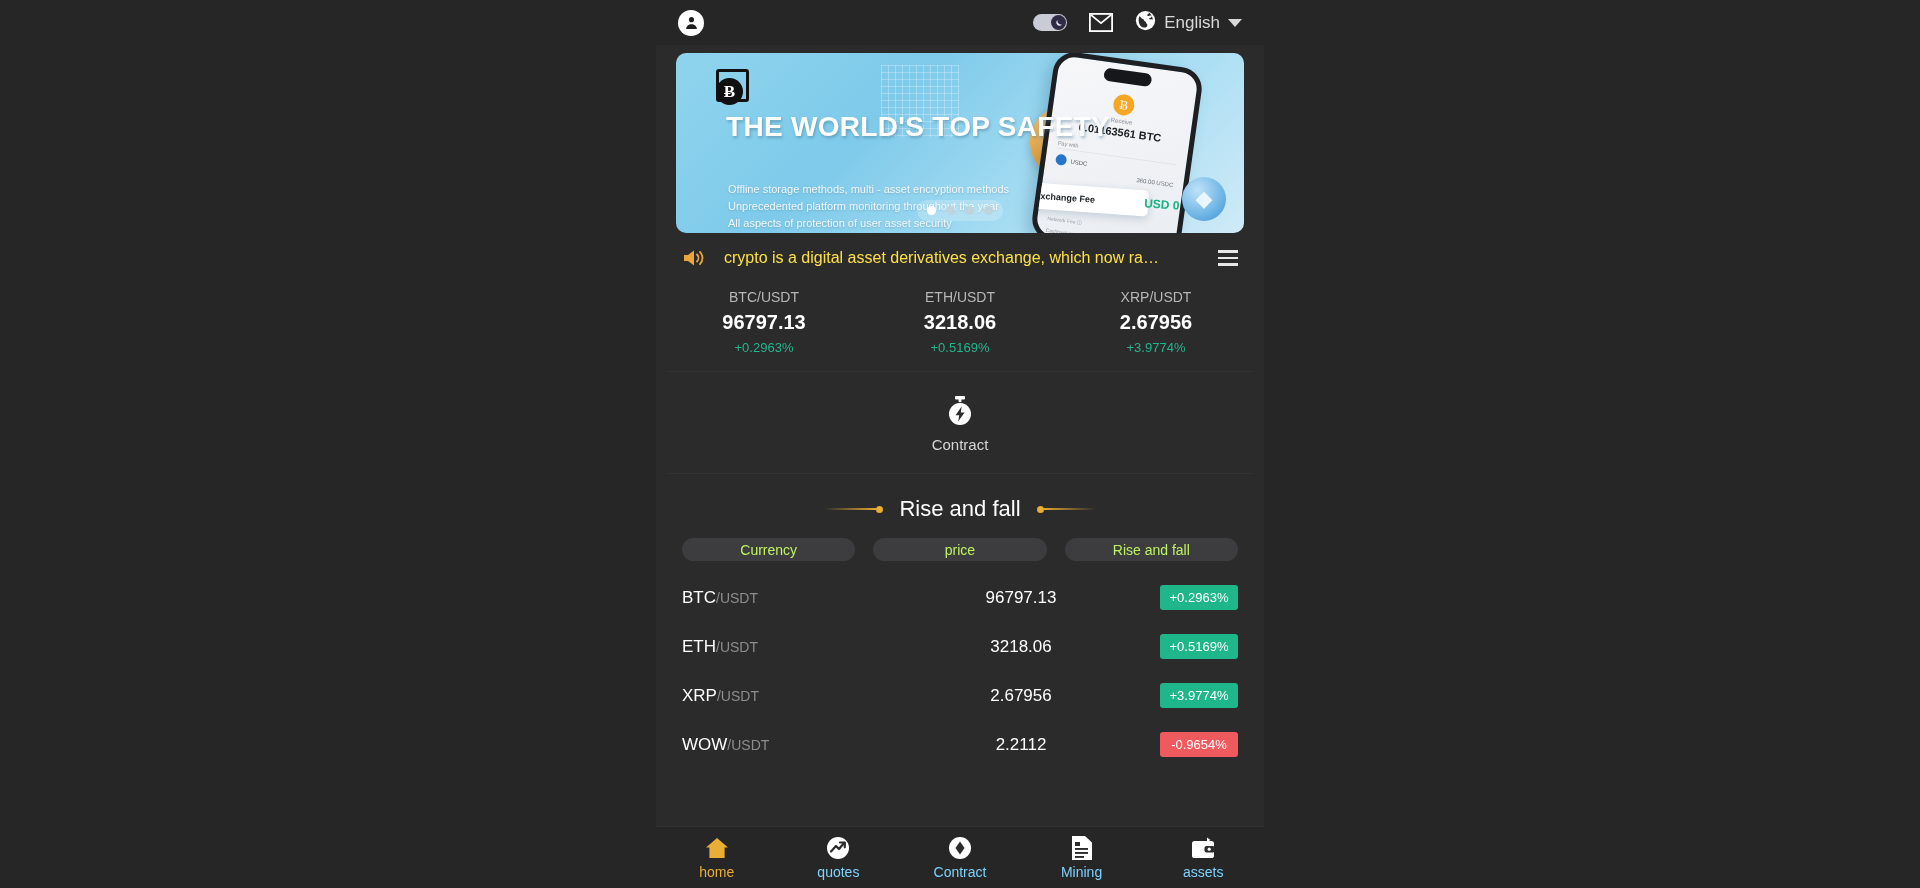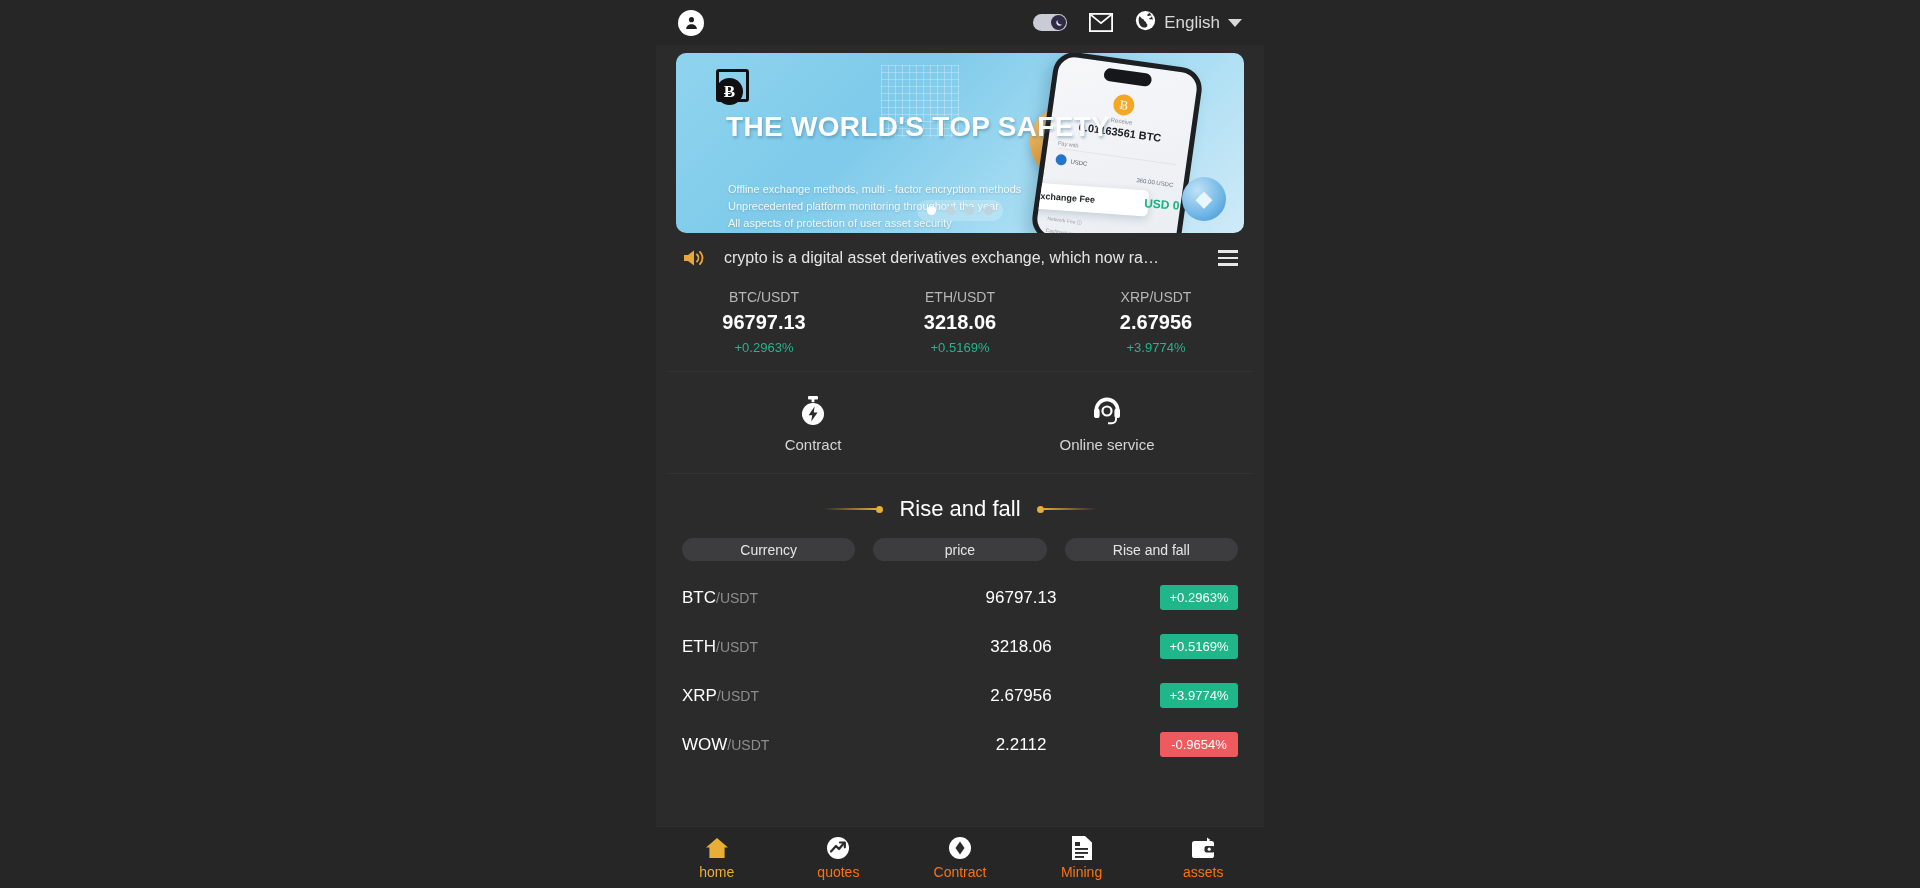--- a/index.html
+++ b/index.html
@@ -188,21 +188,21 @@
   .pm-foot2 { position: absolute; left: 10px; top: 172px; font-size: 5px; color: #9aa0a8; }
 
   
   .annc {
     height: 50px; flex: 0 0 50px;
     display: flex; align-items: center;
     padding: 0 26px; gap: 18px;
   }
   .annc .speaker { flex: 0 0 auto; display: flex; cursor: pointer; }
   .annc-text {
-    flex: 1 1 auto; color: #e5e5e5; font-size: 16px;
+    flex: 1 1 auto; color: #fde047; font-size: 16px;
     white-space: nowrap; overflow: hidden; text-overflow: ellipsis;
     cursor: pointer;
   }
   .annc .burger { flex: 0 0 auto; cursor: pointer; display: flex; flex-direction: column; gap: 4px; }
   .annc .burger i { display: block; width: 20px; height: 2.5px; background: #e8e8e8; }
 
   
   .ticker {
     flex: 0 0 auto;
     display: flex; padding: 6px 0 16px 0;
@@ -240,21 +240,21 @@
 
   
   .cols {
     flex: 0 0 auto;
     display: flex; gap: 18px; padding: 0 26px 12px 26px;
   }
   .col-pill {
     flex: 1; height: 23px; border-radius: 12px;
     background: #3d3d3f;
     display: flex; align-items: center; justify-content: center;
-    color: #e5e5e5; font-size: 14px; cursor: pointer;
+    color: #bef264; font-size: 14px; cursor: pointer;
   }
 
   
   .rows { flex: 1 1 auto; overflow: hidden; padding: 0 26px; }
   .row {
     display: flex; align-items: center; height: 49px; cursor: pointer;
   }
   .row .name { flex: 0 0 200px; font-size: 17px; color: #ffffff; }
   .row .name .q { color: #8d8d8f; font-size: 14px; }
   .row .price { flex: 1; text-align: center; color: #ffffff; font-size: 17px; }
@@ -268,21 +268,21 @@
   
   .bottomnav {
     flex: 0 0 62px; height: 62px;
     background: #262627;
     display: flex; align-items: center;
     border-top: 1px solid #313133;
   }
   .nav { flex: 1; text-align: center; cursor: pointer; }
   .nav .ico { height: 26px; display:flex; align-items:center; justify-content:center; margin-bottom: 3px; }
   .nav .ico svg { display: block; }
-  .nav .lbl { font-size: 14px; color: #f97316; }
+  .nav .lbl { font-size: 14px; color: #7dd3fc; }
   .nav.active .lbl { color: #e9ae35; }
 </style>
 </head>
 <body>
 
 <div class="app">
   <div class="phone">
 
     <div class="topbar">
       <div class="avatar-btn">
@@ -348,21 +348,21 @@
           <div class="pm-foot2">Cashback received (2.50%) ⓘ</div>
 
         </div>
         <div class="eth-coin">
           <span>◆</span>
         </div>
         <div class="banner-title">
           <div>THE WORLD'S TOP SAFETY</div>
         </div>
         <div class="banner-sub">
-          <div>Offline exchange methods, multi - factor encryption methods</div>
+          <div>Offline storage methods, multi - asset encryption methods</div>
           <div>Unprecedented platform monitoring throughout the year</div>
           <div>All aspects of protection of user asset security</div>
         </div>
         <div class="banner-dots">
           <i class="on"></i>
           <i></i>
           <i></i>
           <i></i>
         </div>
       </div>
@@ -407,33 +407,20 @@
         <div class="ico">
           <svg width="28" height="30" viewBox="0 0 28 30">
             <rect x="9" y="0" width="10" height="3.4" rx="1" fill="#ffffff"></rect>
             <rect x="12.6" y="3" width="2.8" height="3.2" fill="#ffffff"></rect>
             <circle cx="14" cy="18" r="11" fill="#ffffff"></circle>
             <path d="M15.6 10.5 L9.6 19.2 H13.2 L12.2 25.5 L18.6 16.5 H14.8 Z" fill="#2b2b2c"></path>
           </svg>
         </div>
         <div class="lbl">Contract</div>
       </div>
-      <div class="act">
-        <div class="ico">
-          <svg width="30" height="30" viewBox="0 0 30 30">
-            <path d="M15 1.5A12.5 12.5 0 0 0 2.5 14v6.5h3.8V14a8.7 8.7 0 0 1 17.4 0v6.5h3.8V14A12.5 12.5 0 0 0 15 1.5z" fill="#ffffff"></path>
-            <rect x="2" y="12.5" width="5.6" height="9.5" rx="2.6" fill="#ffffff"></rect>
-            <rect x="22.4" y="12.5" width="5.6" height="9.5" rx="2.6" fill="#ffffff"></rect>
-            <path d="M24 21.5v1.8a4 4 0 0 1-4 4h-4" fill="none" stroke="#ffffff" stroke-width="2"></path>
-            <circle cx="15" cy="15" r="5.6" fill="#ffffff"></circle>
-            <circle cx="15" cy="15" r="3.4" fill="#2b2b2c"></circle>
-          </svg>
-        </div>
-        <div class="lbl">Online service</div>
-      </div>
     </div>
 
     <div class="rf-head">
       <span class="rf-line">
         <span class="bar"></span>
           <span class="pt"></span>
       </span>
       <span class="rf-title">Rise and fall</span>
       <span class="rf-line">
         <span class="pt"></span>

